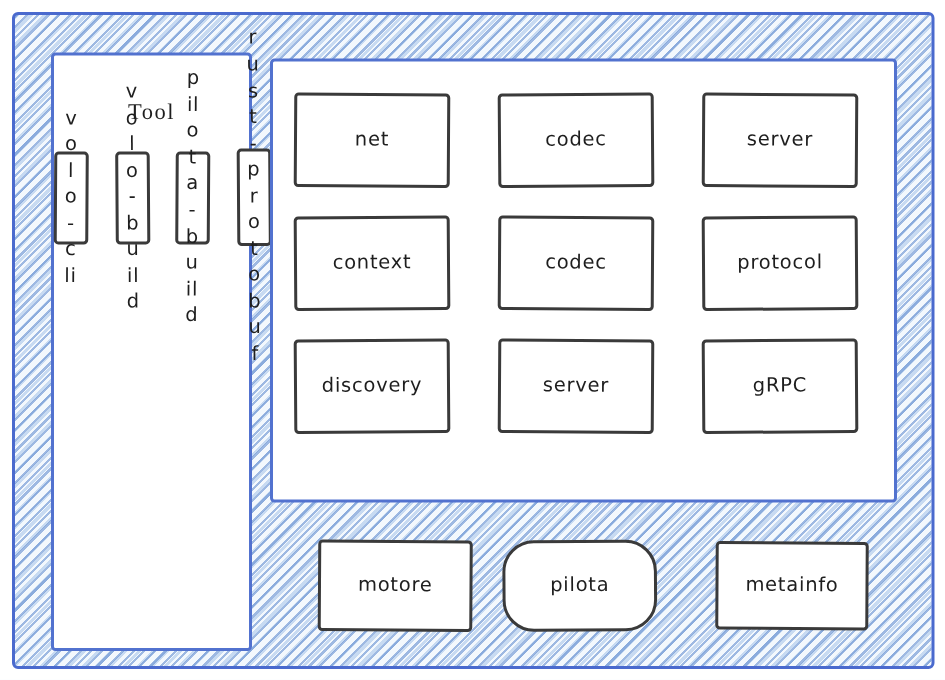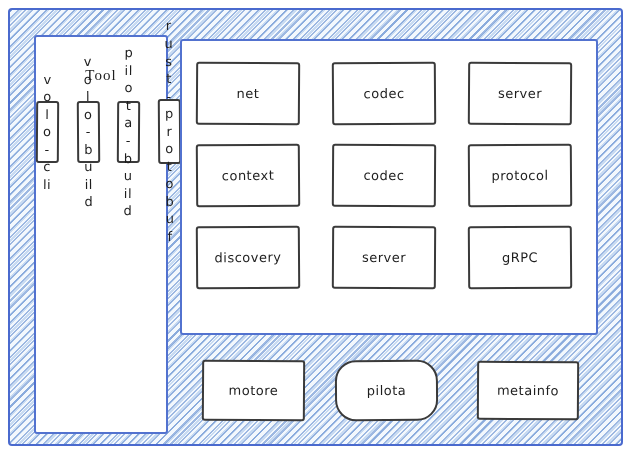--- a/index.html
+++ b/index.html
@@ -96,21 +96,21 @@
     margin: 21px 24px 0 14px;
     display: grid;
     grid-template-columns: 104px 104px 104px;
     justify-content: space-between;
     row-gap: 19px;
   }
   .volo-grid .box { width: 104px; height: 63px; }
 
   
   .float-box { position: absolute; }
-  .box-motore   { left: 192px; top: 350px; width: 103px; height: 61px; }
+  .box-motore   { left: 202px; top: 350px; width: 103px; height: 61px; }
   .box-pilota   { left: 325px; top: 350px; width: 103px; height: 61px; border-radius: 21px; }
   .box-metainfo { left: 467px; top: 351px; width: 102px; height: 59px; justify-content: center; }
 </style>
 </head>
 <body>
 
 <div class="canvas">
 
   <div class="frame">
 

